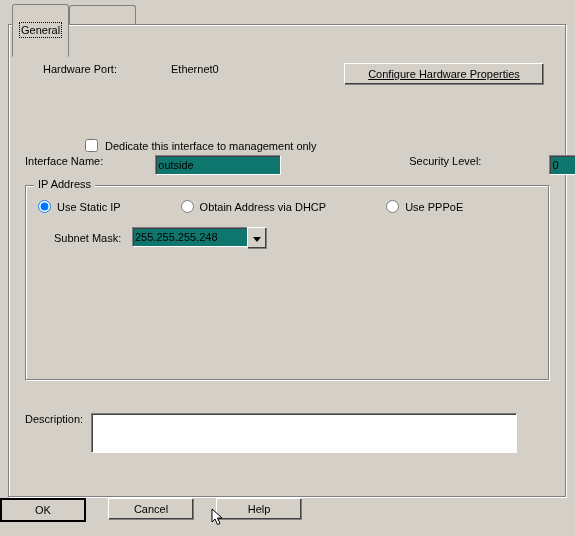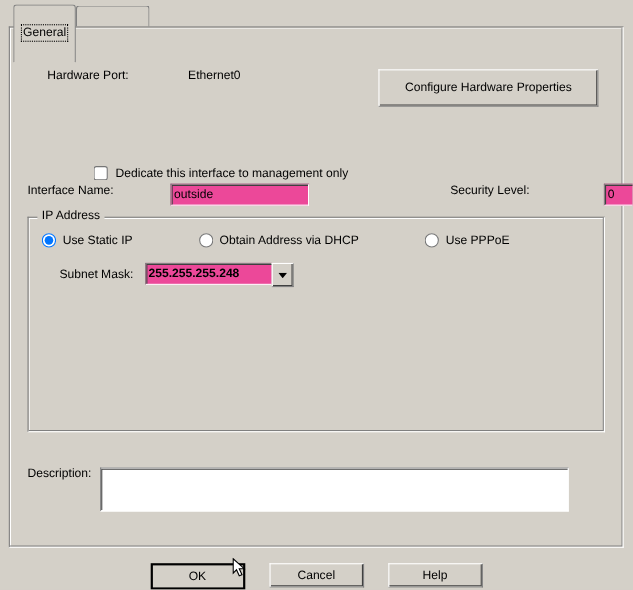--- a/index.html
+++ b/index.html
@@ -67,32 +67,33 @@
   }
   .label {
     white-space: nowrap;
   }
   .hw-port-label { margin-left: 18px; }
   .hw-port-value { margin-left: 6px; }
   .config-btn {
     margin-left: auto;
     margin-right: 6px;
     width: 200px;
-    height: 34px;
+    height: 22px;
+    text-decoration: underline;
   }
   input[type="text"] {
     font-family: Tahoma, Arial, sans-serif;
     font-size: 11px;
     height: 18px;
     padding: 0 2px;
     border: 1px solid #808080;
     border-right-color: #fff;
     border-bottom-color: #fff;
     box-shadow: inset 1px 1px 0 #404040;
-    background: #ec4899;
+    background: #0f766e;
   }
   button {
     font-family: Tahoma, Arial, sans-serif;
     font-size: 11px;
     background: #d4d0c8;
     border: 1px solid #808080;
     border-top-color: #fff;
     border-left-color: #fff;
     box-shadow: inset -1px -1px 0 #404040;
     height: 22px;
@@ -137,21 +138,20 @@
   .ip-label { display:inline-block; width: 78px; }
   .ip-input { width: 110px; }
   .mask-row { margin-top: 14px; margin-left: 16px; display:flex; align-items:center;}
   .combo {
     display: inline-flex;
     align-items: stretch;
   }
   .combo input[type="text"] {
     width: 110px;
     border-right: none;
-    font-weight: bold;
   }
   .combo-btn {
     width: 18px;
     height: 20px;
     background: #d4d0c8;
     border: 1px solid #808080;
     border-top-color: #fff;
     border-left-color: #fff;
     box-shadow: inset -1px -1px 0 #404040;
     display: flex;
@@ -169,23 +169,22 @@
     border-right-color: #fff;
     border-bottom-color: #fff;
     box-shadow: inset 1px 1px 0 #404040;
     background: #fff;
     font-family: Tahoma, Arial, sans-serif;
     font-size: 11px;
     resize: none;
     padding: 1px 2px;
   }
   .button-bar {
-    margin-top: 14px;
     display: flex;
-    justify-content: center;
+    justify-content: flex-start;
     gap: 22px;
   }
   .button-bar button {
     width: 86px;
     height: 22px;
   }
   .button-bar button.default {
     border: 2px solid #000;
     box-shadow: none;
     height: 24px;

